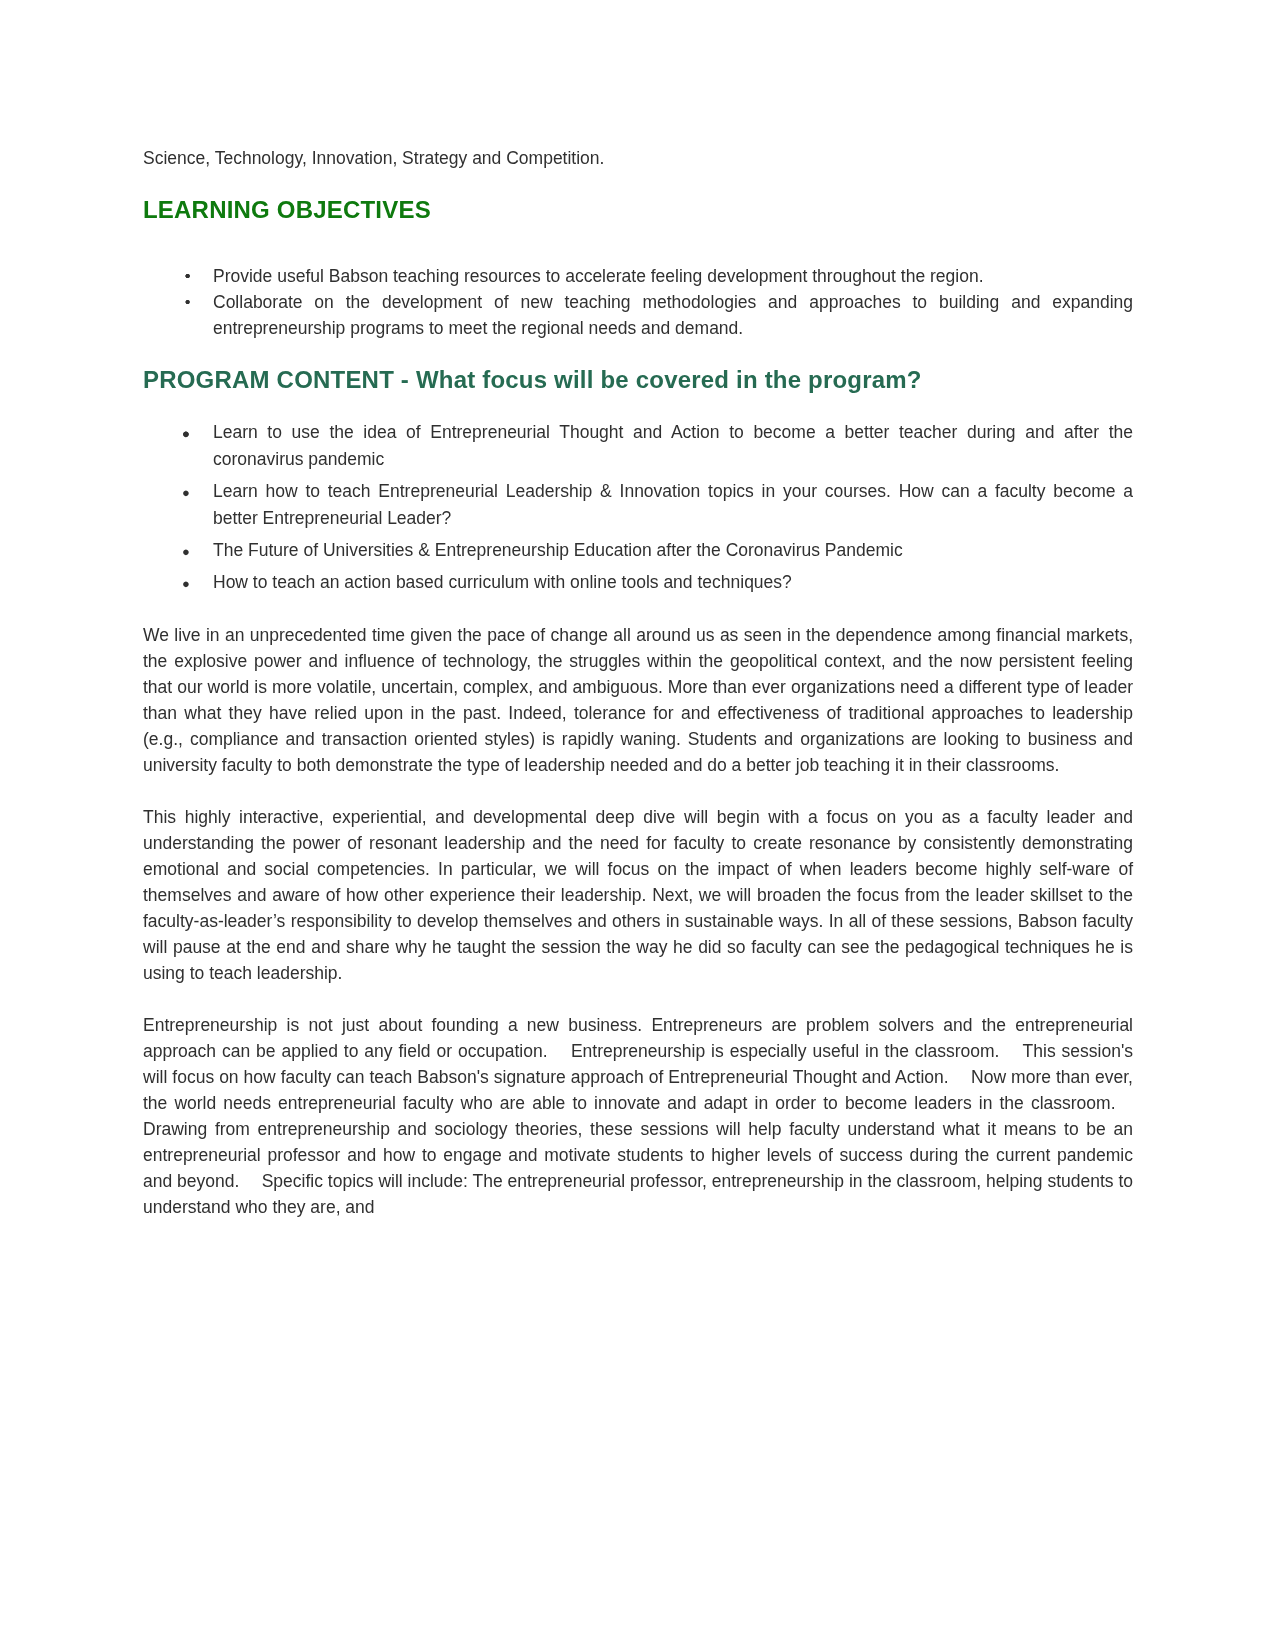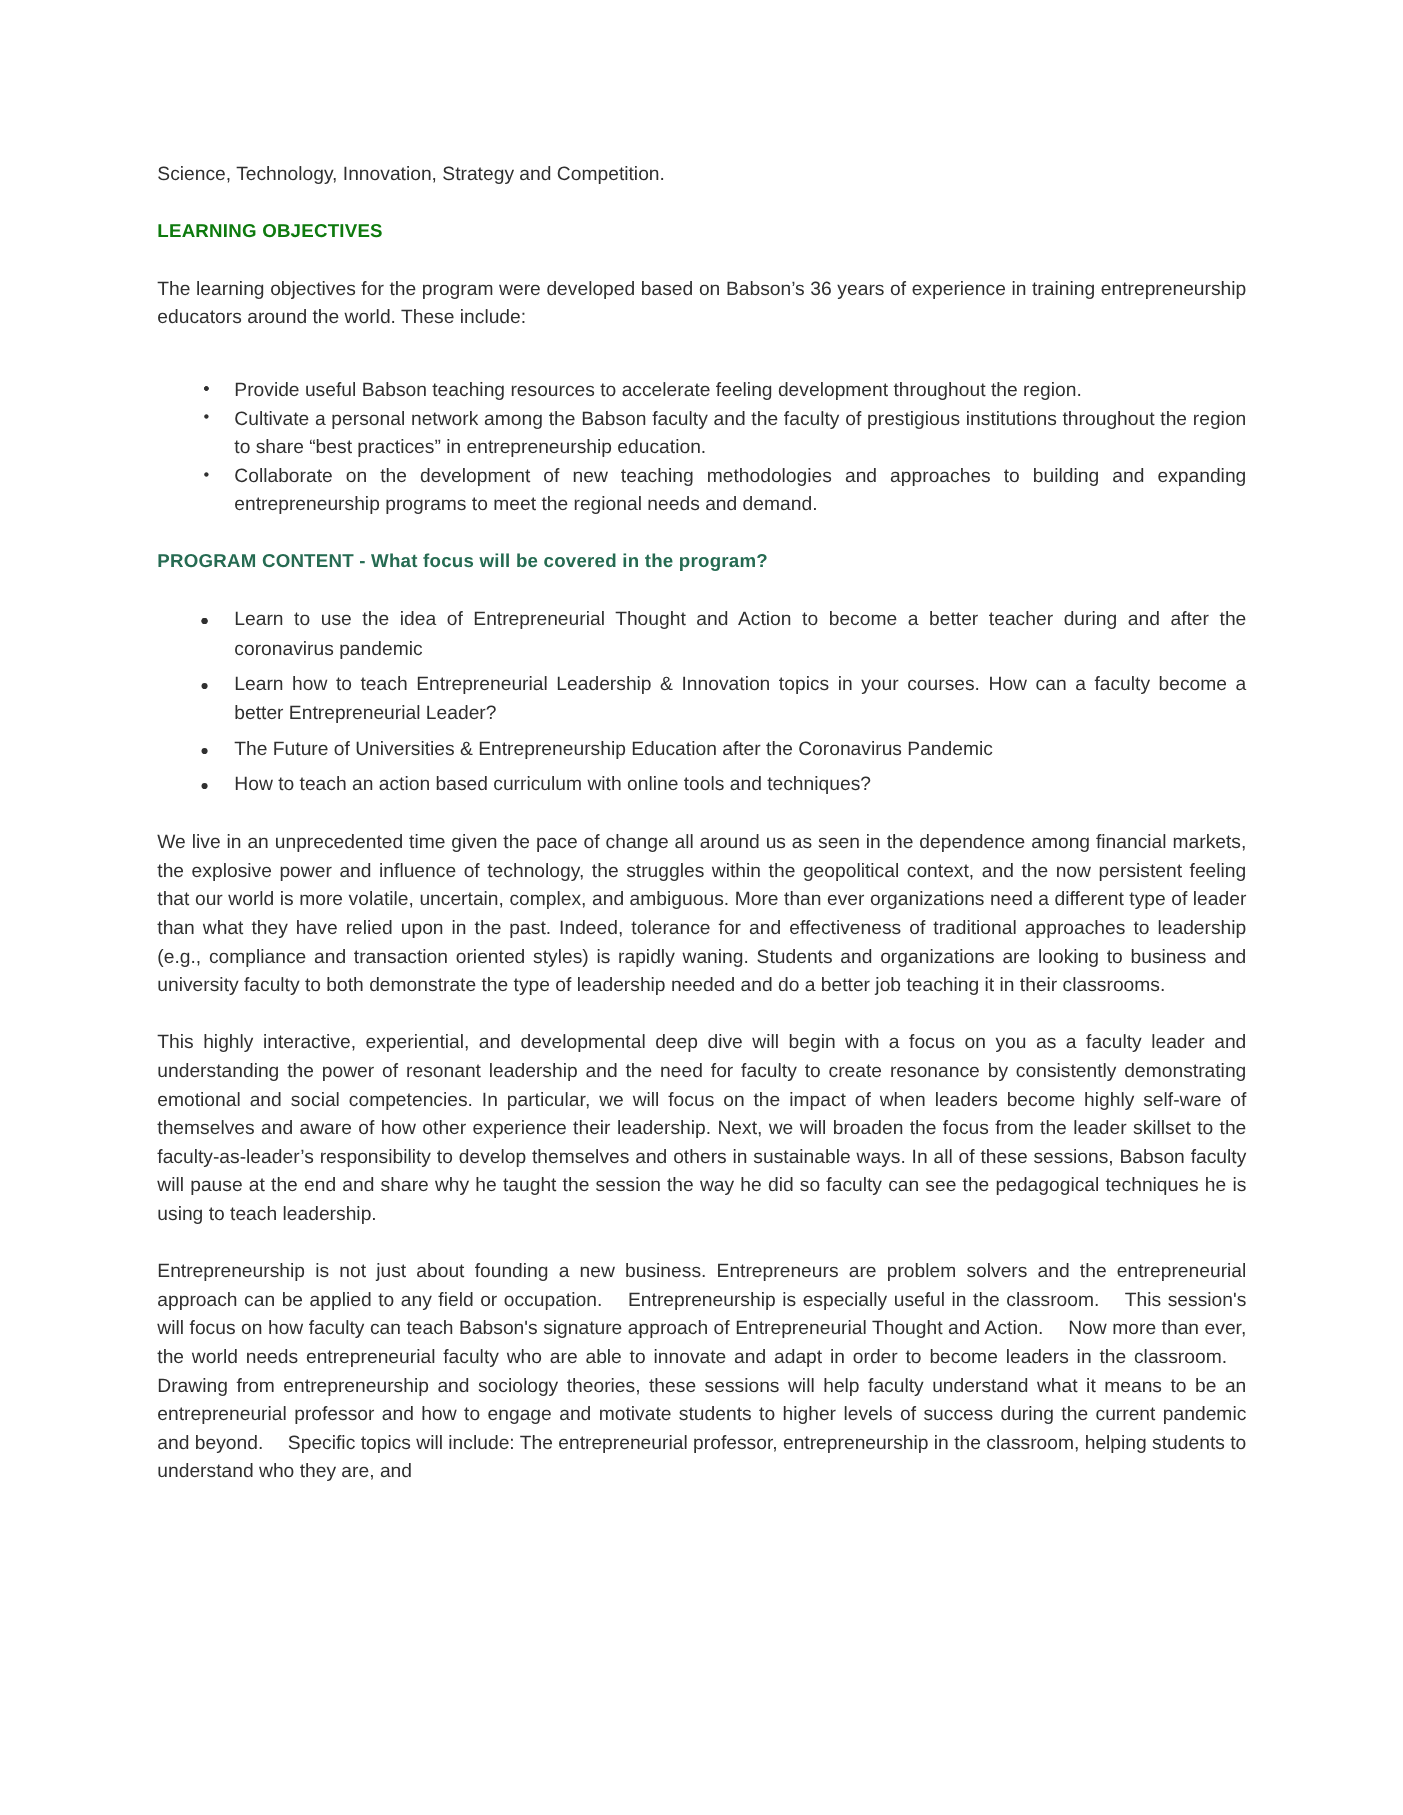--- a/index.html
+++ b/index.html
@@ -25,21 +25,21 @@
   }
   .lead, .para, .intro {
     font-size: 17.5px;
     line-height: 26px;
     text-align: justify;
     margin: 0 0 26px 0;
     font-stretch: condensed;
   }
   .lead { text-align: left; }
   h2.doc-heading {
-    font-size: 17px;
+    font-size: 24px;
     line-height: 26px;
     font-weight: 700;
     margin: 0 0 26px 0;
     letter-spacing: 0.2px;
   }
   h2.h-green  { color: var(--h1-green); }
   h2.h-teal   { color: var(--h2-green); }
   ul.doc-list {
     list-style: none;
     margin: 0 0 26px 0;
@@ -65,38 +65,36 @@
 </style>
 </head>
 <body>
 
 <div class="page">
 
   <p class="lead">Science, Technology, Innovation, Strategy and Competition.</p>
 
   <h2 class="doc-heading h-green">LEARNING OBJECTIVES</h2>
 
-  <p class="intro">The learning objectives for the program were developed based on Babson’s 36 years of experience in training entrepreneurship educators around the world. These include:</p>
 
   <div class="spacer-after-intro"></div>
 
   <ul class="doc-list list-objectives">
     <li>
       <span class="bullet">•</span>
     </li>
     <li>
       <span class="bullet">•</span>
     </li>
     <li>
       <span class="bullet">•</span>
       <span>Provide useful Babson teaching resources to accelerate feeling development throughout the region.</span>
     </li>
     <li>
       <span class="bullet">•</span>
-      <span>Cultivate a personal network among the Babson faculty and the faculty of prestigious institutions throughout the region to share “best practices” in entrepreneurship education.</span>
     </li>
     <li>
       <span class="bullet">•</span>
       <span>Collaborate on the development of new teaching methodologies and approaches to building and expanding entrepreneurship programs to meet the regional needs and demand.</span>
     </li>
   </ul>
 
   <h2 class="doc-heading h-teal">PROGRAM CONTENT - What focus will be covered in the program?</h2>
 
   <ul class="doc-list list-topics">

